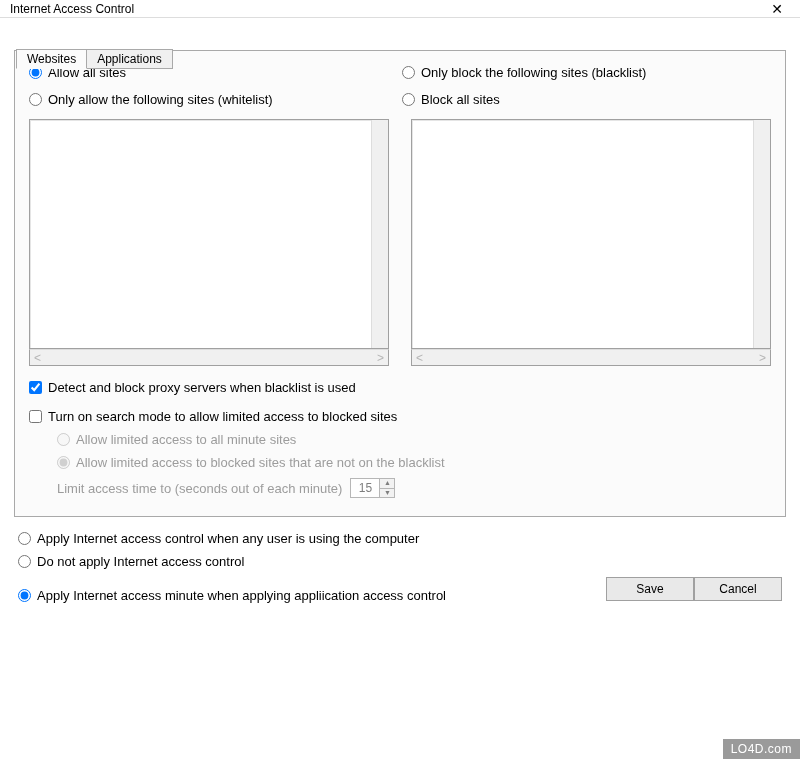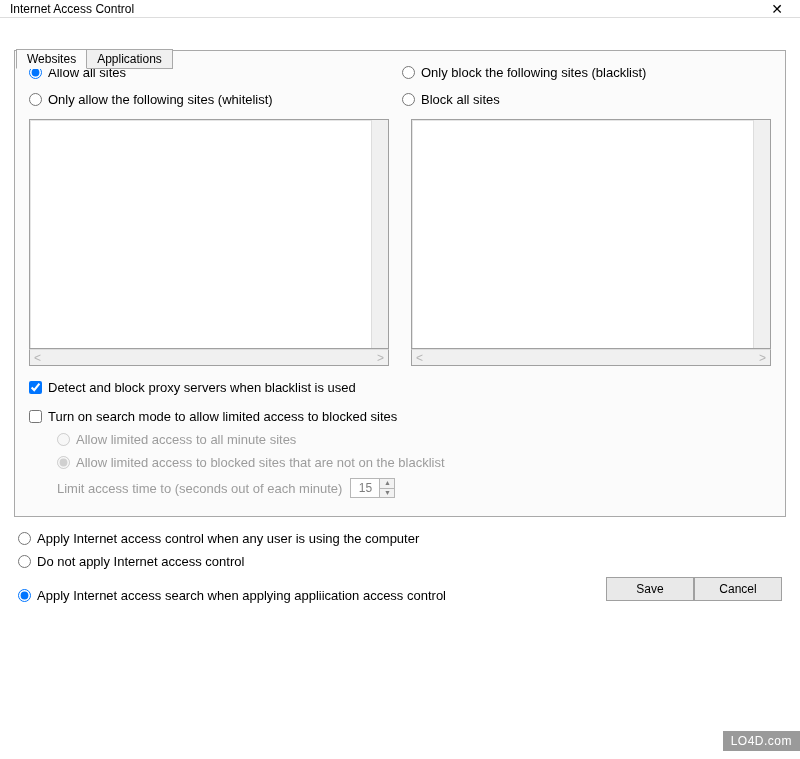--- a/index.html
+++ b/index.html
@@ -201,21 +201,21 @@
     height: 24px;
     background: #e9e9e9;
     border: 1px solid #a0a0a0;
     font-size: 12px;
     cursor: pointer;
     font-family: inherit;
   }
   .watermark {
     position: absolute;
     right: 0;
-    bottom: 8px;
+    bottom: 0;
     background: rgba(120,120,120,0.75);
     color: #fff;
     font-size: 12px;
     padding: 3px 8px;
     font-family: Arial, sans-serif;
     letter-spacing: 0.5px;
   }
   input[type=radio][disabled] + span,
   input[type=checkbox][disabled] + span { color: #9c9c9c; }
 </style>
@@ -321,21 +321,21 @@
         <input type="radio" name="apply" style="">
         <span>Apply Internet access control when any user is using the computer</span>
       </label>
       <label class="radio-row">
         <input type="radio" name="apply" style="">
         <span>Do not apply Internet access control</span>
       </label>
       <div class="bottom-row-wrap">
         <label class="radio-row" style="margin-bottom:0">
           <input type="radio" name="apply" checked="" style="">
-          <span>Apply Internet access search when applying appliication access control</span>
+          <span>Apply Internet access minute when applying appliication access control</span>
         </label>
         <div class="button-bar">
           <button class="btn">Save</button>
           <button class="btn">Cancel</button>
         </div>
       </div>
     </div>
   </div>
 
 </div>

